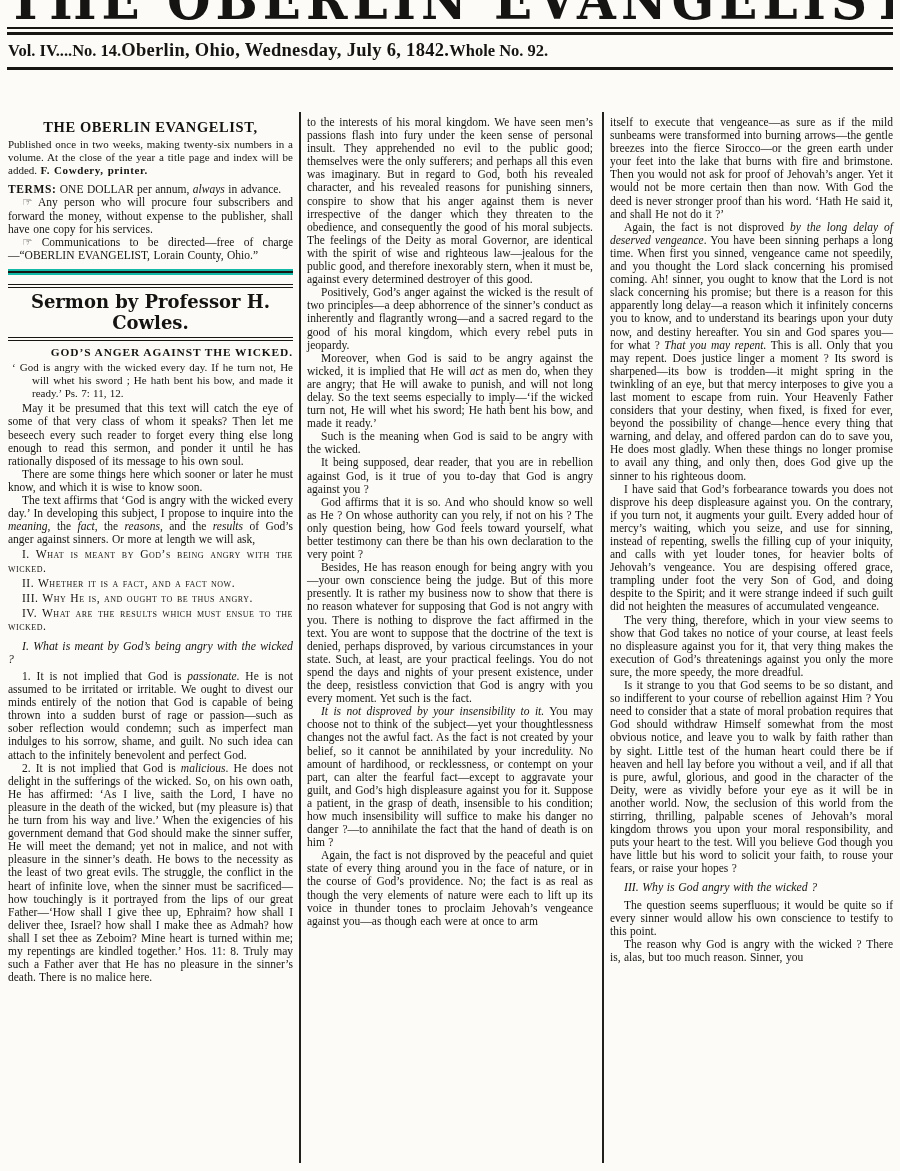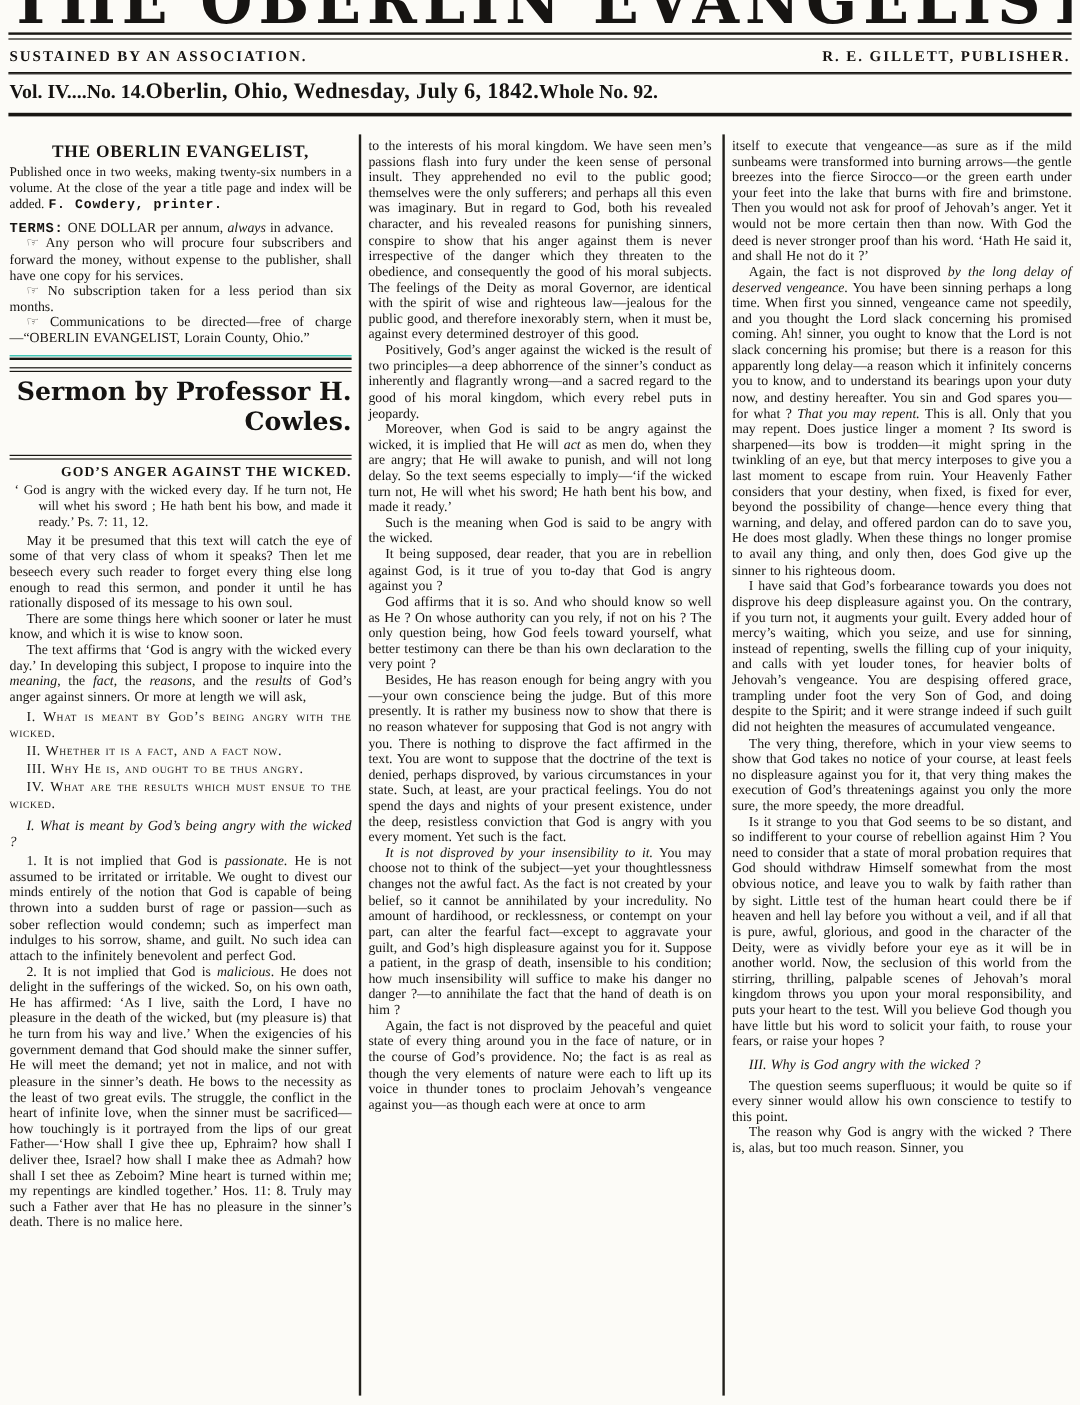--- a/index.html
+++ b/index.html
@@ -36,70 +36,65 @@
   
   .para, .fineprint, .roman, .qhead, .scripture {
     margin:0; text-align:justify; word-spacing:0.6px;
   }
   .para { font-size:11.5px; line-height:13.1px; text-indent:14px; }
   .cont { text-indent:0; }
   .fineprint { font-size:11px; line-height:12.8px; }
   .paper-title { text-align:center; font-weight:700; font-size:14.5px;
     letter-spacing:0.6px; margin:3px 0 2px; }
   .terms { margin-top:7px; text-indent:0; }
-  .terms-lead { letter-spacing:0.6px; font-weight:700;font-family:Liberation Mono, monospace; }
-  .mast-box { padding-bottom:7px; border-bottom:1px solid #14b8a6; position:relative; }
+  .terms-lead { letter-spacing:0.6px; font-weight:700; }
+  .mast-box { padding-bottom:7px; border-bottom:6px solid #14b8a6; position:relative; }
   .mast-box:after { content:""; position:absolute; left:0; right:0; bottom:-4px;
     border-bottom:2px solid #181612; }
-  .section-head { text-align:right; font-weight:700; font-size:21px;
+  .section-head { text-align:center; font-weight:700; font-size:18px;
     font-family:"DejaVu Serif", serif; border-top:4px double #181612;
-    border-bottom:4px double #181612; padding:3px 0 16px; margin:9px 0 5px; }
+    border-bottom:4px double #181612; padding:3px 0 4px; margin:9px 0 5px; }
   .subhead { text-align:right; font-weight:700; font-size:11.4px;
     letter-spacing:0.9px; margin:2px 0 3px; }
   .scripture { font-size:11px; line-height:12.8px; padding-left:24px;
     text-indent:-20px; margin-bottom:3px; }
   .roman { font-size:11.6px; line-height:13.2px; font-variant:small-caps;
     letter-spacing:0.5px; text-indent:14px; margin:2px 0 1px; }
   .qhead { font-style:italic; font-size:11.8px; line-height:13.2px;
     text-indent:14px; margin:6px 0 4px; }
 </style>
 </head>
 <body>
 
 <div class="page">
 
   <div class="masthead">
     <div class="big-title">
       <span>THE OBERLIN EVANGELIST!</span>
     </div>
     <div class="rule-dbl"></div>
-    <div class="pub-row">
-      <span>SUSTAINED BY AN ASSOCIATION.</span>
-      <span>R. E. GILLETT, PUBLISHER.</span>
-    </div>
     <div class="rule-thin"></div>
     <div class="rule-thin"></div>
     <div class="vol-row">
       <span class="vol">Vol. IV....No. 14.</span>
       <span class="dateline">Oberlin, Ohio, Wednesday, July 6, 1842.</span>
       <span class="whole">Whole No. 92.</span>
     </div>
     <div class="rule-thick"></div>
   </div>
 
   <div class="divider" style="left:299px"></div>
   <div class="divider" style="left:602px"></div>
 
   <div class="col" id="col1">
     <div class="mast-box">
         <div class="paper-title">THE OBERLIN EVANGELIST,</div>
         <div class="fineprint">Published once in two weeks, making twenty-six numbers in a volume.  At the close of the year a title page and index will be added.   <b class="terms-lead">F. Cowdery, printer.</b></div>
         <div class="para terms"><b class="terms-lead">TERMS:</b>  ONE DOLLAR per annum, <i>always</i> in advance.</div>
         <div class="para">☞ Any person who will procure four subscribers and forward the money, without expense to the publisher, shall have one copy for his services.</div>
-        <div class="para">☞ No subscription taken for a less period than six months.</div>
         <div class="para">☞ Communications to be directed—free of charge—“OBERLIN EVANGELIST, Lorain County, Ohio.”</div>
       </div>
     <div>
         <div class="section-head">Sermon by Professor H. Cowles.</div>
         <div class="subhead">GOD’S ANGER AGAINST THE WICKED.</div>
         <div class="scripture">‘ God is angry with the wicked every day.  If he turn not, He will whet his sword ; He hath bent his bow, and made it ready.’   Ps. 7: 11, 12.</div>
         <div class="para">May it be presumed that this text will catch the eye of some of that very class of whom it speaks? Then let me beseech every such reader to forget every thing else long enough to read this sermon, and ponder it until he has rationally disposed of its message to his own soul.</div>
         <div class="para">There are some things here which sooner or later he must know, and which it is wise to know soon.</div>
         <div class="para">The text affirms that ‘God is angry with the wicked every day.’  In developing this subject, I propose to inquire into the <i>meaning</i>, the <i>fact</i>, the <i>reasons</i>, and the <i>results</i> of God’s anger against sinners.  Or more at length we will ask,</div>
         <div class="roman">I. What is meant by God’s being angry with the wicked.</div>

